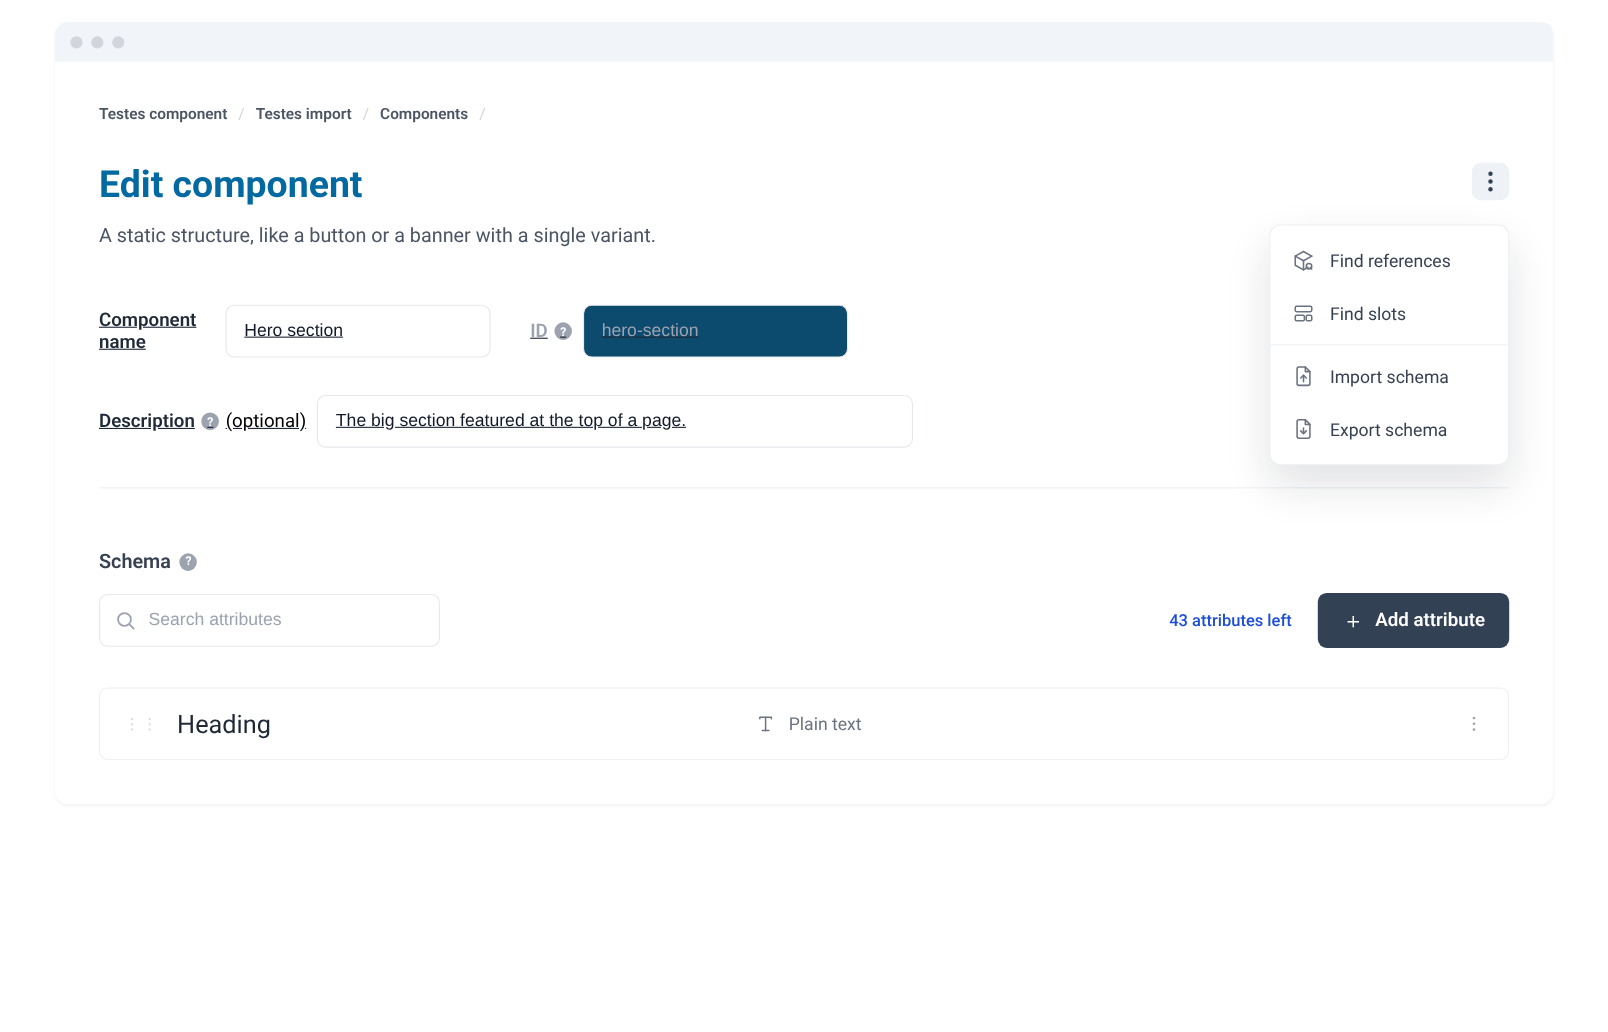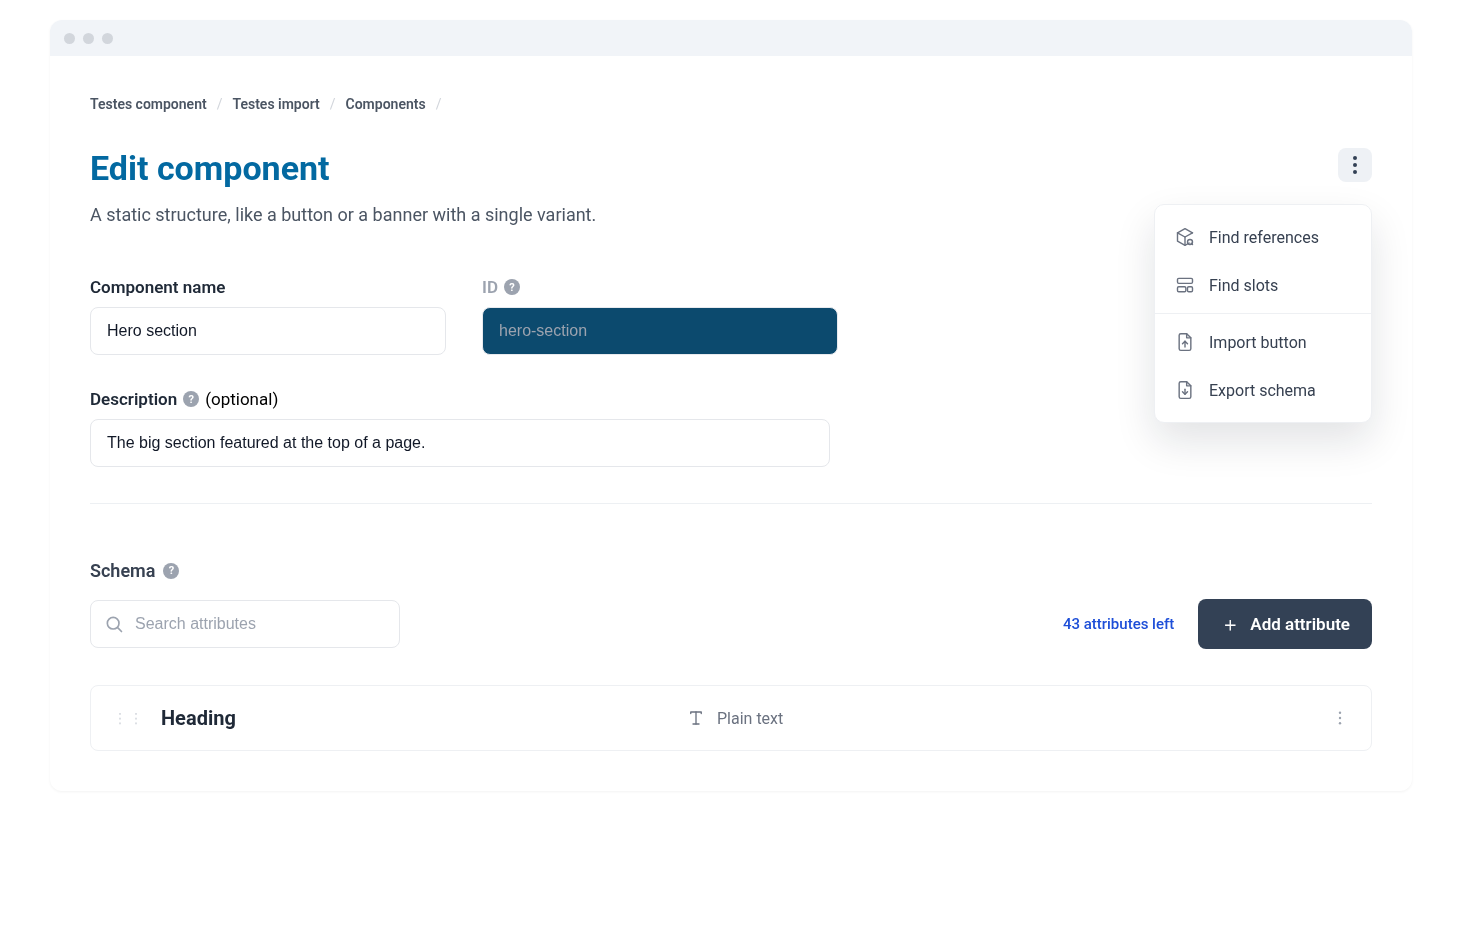--- a/index.html
+++ b/index.html
@@ -82,21 +82,21 @@
   .menu-item {
     display:flex; align-items:center; gap:14px;
     padding: 14px 20px;
     font-size: 16px;
     color:#374151;
     cursor:pointer;
   }
   .menu-divider { height:1px; background:#eef0f3; margin: 4px 0;}
   .menu-icon { width:20px;height:20px; flex:0 0 20px; display:flex;align-items:center;justify-content:center; color:#6b7280;}
   .field-row { display:flex; gap:36px; margin-bottom: 34px;}
-  .field { display:flex; flex-direction:column; gap:10px; width: 356px;}
+  .field { display:flex; flex-direction:row; gap:10px; width: 356px; text-decoration: underline;}
   .field-label { font-size:17px; font-weight:600; color:#1f2937; display:flex; align-items:center; gap:6px;}
   .field-label.muted { color:#9ca3af;}
   .optional { color:#000000; font-weight:400;}
   .help-icon {
     width:16px;height:16px;border-radius:50%;
     background:#9ca3af;color:#fff;font-size:11px;
     display:inline-flex;align-items:center;justify-content:center;
     font-weight:700;
   }
   .input {
@@ -132,21 +132,21 @@
   }
   .add-attr-btn .plus { font-size:20px; font-weight:400; line-height:1;}
   .attr-row {
     height:66px;
     border:1px solid #eef0f3;
     border-radius:8px;
     display:flex; align-items:center;
     padding:0 22px;
   }
   .drag-handle { color:#d1d5db; margin-right:16px; letter-spacing:2px; font-size:14px;}
-  .attr-name { font-size:20px; font-weight:700; color:#1f2937; flex:0 0 auto;}
+  .attr-name { font-size:23px; font-weight:400; color:#1f2937; flex:0 0 auto;}
   .attr-type { display:flex;align-items:center; gap:12px; color:#6b7280; font-size:16px; margin-left: auto; margin-right: auto; position:absolute; left:50%; transform:translateX(-44px);}
   .attr-type-wrap{position:relative;width:100%;display:flex;align-items:center;}
   .attr-kebab { color:#9ca3af; margin-left:auto;}
   svg { display:block;}
 </style>
 </head>
 <body>
 
 <div class="app-window">
 
@@ -208,21 +208,21 @@
       <div class="menu-divider"></div>
       <div class="menu-item">
         <span class="menu-icon">
           <svg width="20" height="20" viewBox="0 0 24 24" fill="none" stroke="currentColor" stroke-width="1.7" stroke-linecap="round" stroke-linejoin="round">
               <path d="M14 2H7a2 2 0 0 0-2 2v16a2 2 0 0 0 2 2h10a2 2 0 0 0 2-2V7z"></path>
               <path d="M14 2v5h5"></path>
               <path d="M9 14l3-3 3 3"></path>
               <path d="M12 11v7"></path>
             </svg>
         </span>
-        <span>Import button</span>
+        <span>Import schema</span>
       </div>
       <div class="menu-item">
         <span class="menu-icon">
           <svg width="20" height="20" viewBox="0 0 24 24" fill="none" stroke="currentColor" stroke-width="1.7" stroke-linecap="round" stroke-linejoin="round">
               <path d="M14 2H7a2 2 0 0 0-2 2v16a2 2 0 0 0 2 2h10a2 2 0 0 0 2-2V7z"></path>
               <path d="M14 2v5h5"></path>
               <path d="M15 14l-3 3-3-3"></path>
               <path d="M12 11v6"></path>
             </svg>
         </span>

